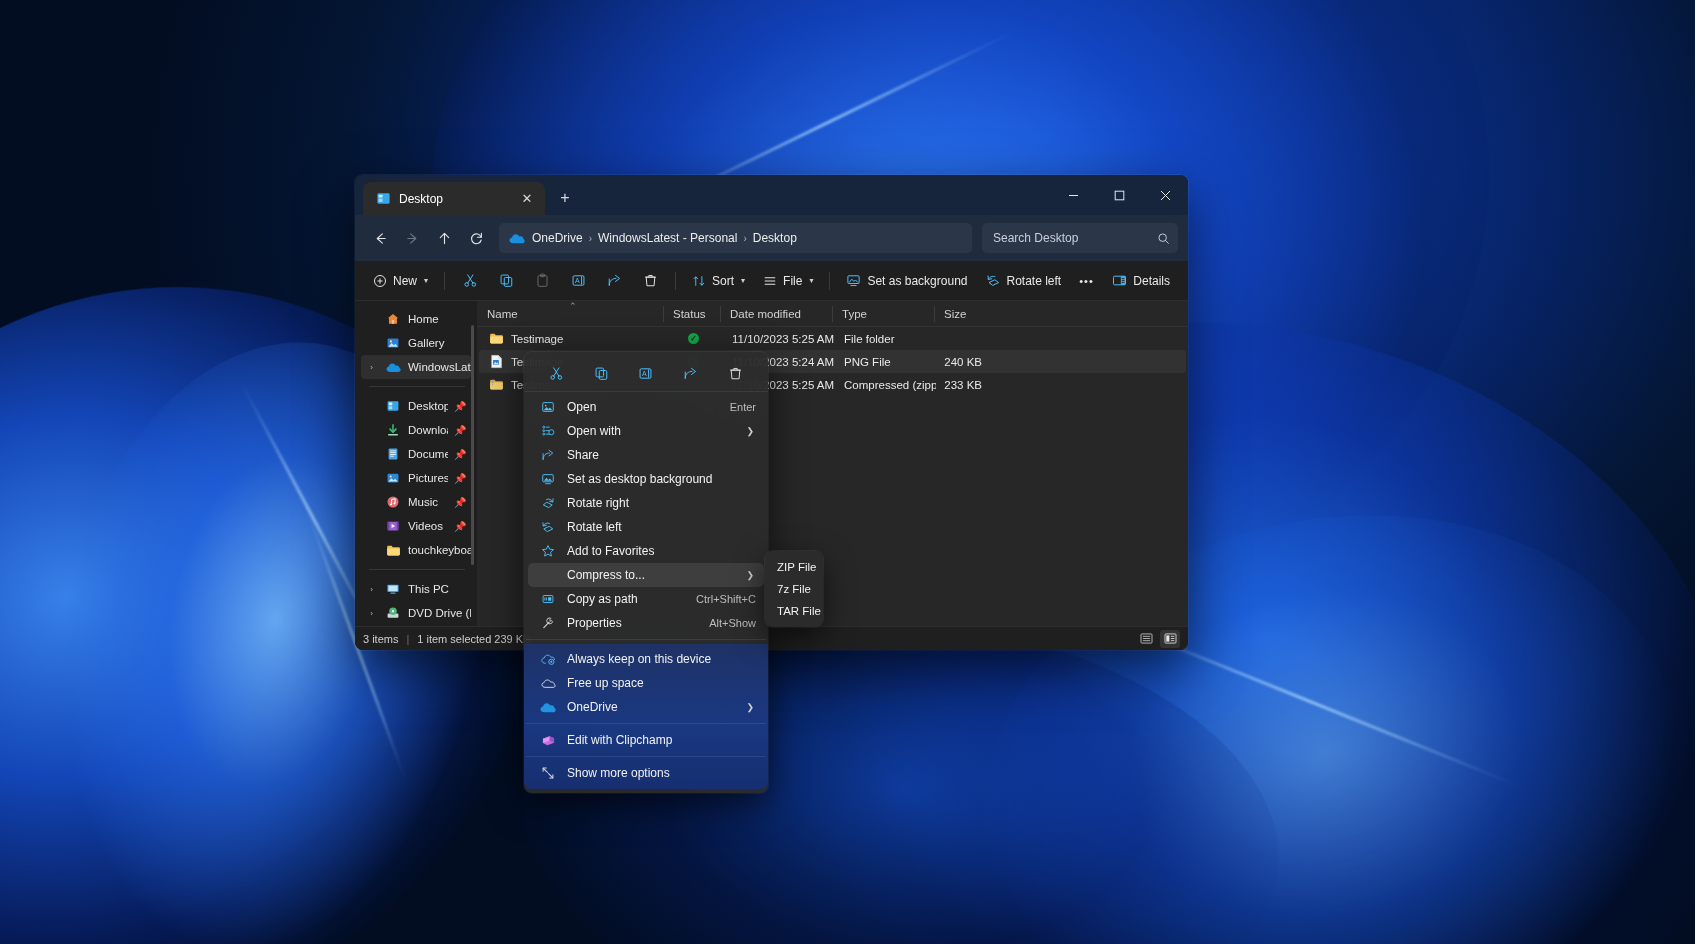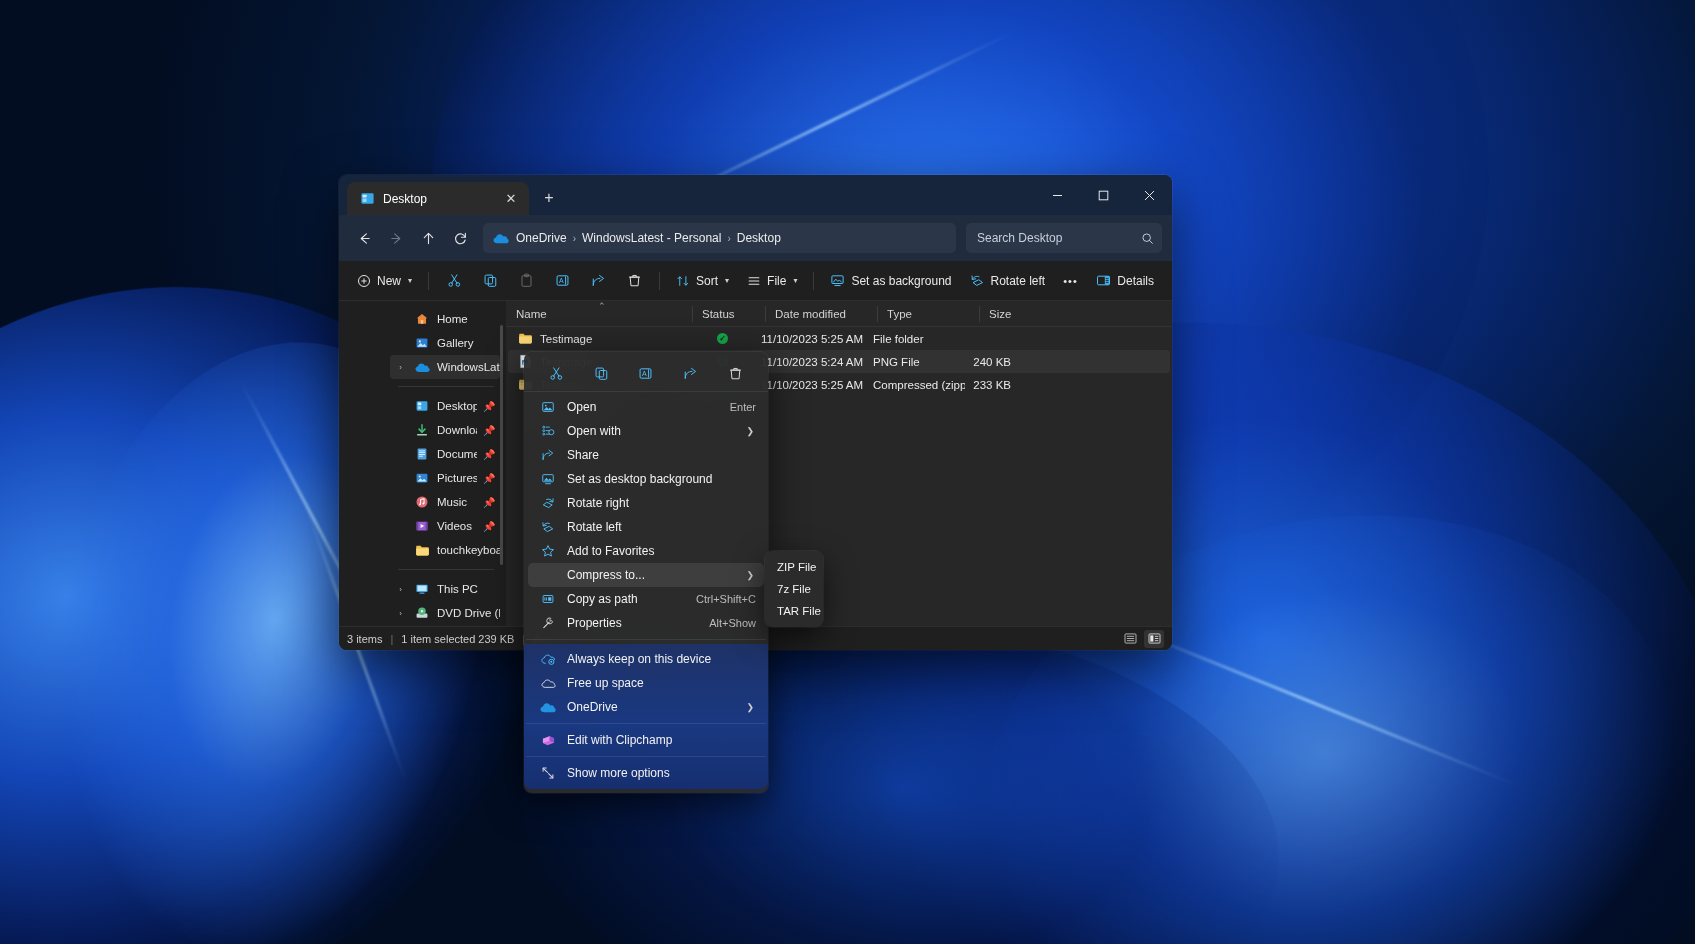--- a/index.html
+++ b/index.html
@@ -58,21 +58,21 @@
     transform: rotate(6deg);
   }
   .streak {
     position: absolute; border-radius: 50%;
     background: linear-gradient(90deg, rgba(160,210,255,0) 0%, rgba(170,215,255,.75) 50%, rgba(160,210,255,0) 100%);
     height: 3px; filter: blur(1.2px);
   }
 
   
   #explorer {
-    position: absolute; left: 339px; top: 175px;
+    position: absolute; left: 355px; top: 175px;
     width: 833px; height: 475px;
     background: #1f1f1f;
     border-radius: 8px;
     box-shadow: 0 18px 54px rgba(0,0,0,.62), 0 0 0 1px rgba(255,255,255,.07);
     overflow: hidden;
     display: flex; flex-direction: column;
     color: #e8e8e8;
   }
 
   
@@ -153,21 +153,20 @@
   .cmd.disabled { color: #6a6a6a; }
   .vsep { width: 1px; height: 18px; background: #3a3a3a; margin: 0 6px; }
   .cmd-right { margin-left: auto; display: flex; align-items: center; }
 
   
   .body { flex: 1; display: flex; min-height: 0; }
   .navpane {
     width: 122px; background: #1f1f1f; flex: 0 0 122px;
     padding: 6px 0 0 0; font-size: 11.5px; position: relative;
     overflow: hidden;
-    margin-left: 45px;
   }
   .navitem {
     height: 24px; margin: 0 6px; border-radius: 4px;
     display: flex; align-items: center; gap: 7px;
     padding-left: 4px; color: #e6e6e6; white-space: nowrap;
   }
   .navitem.sel { background: #2f2f2f; }
   .navitem .twisty {
     width: 13px; flex: 0 0 13px; color: #b9b9b9; font-size: 8px;
     display: flex; align-items: center; justify-content: center;
@@ -680,21 +679,21 @@
 
       <div class="listpane">
         <div class="colhead">
           <div class="ch" style="width:186px;position:relative;">
             <span>Name</span>
             <span class="sortmark">⌃</span>
           </div>
           <div class="ch" style="width:57px;">
             <span>Status</span>
           </div>
-          <div class="ch" style="width:112px;margin-left:16px;">
+          <div class="ch" style="width:112px;">
             <span>Date modified</span>
           </div>
           <div class="ch" style="width:102px;">
             <span>Type</span>
           </div>
           <div class="ch" style="width:54px;">
             <span>Size</span>
           </div>
         </div>
 

